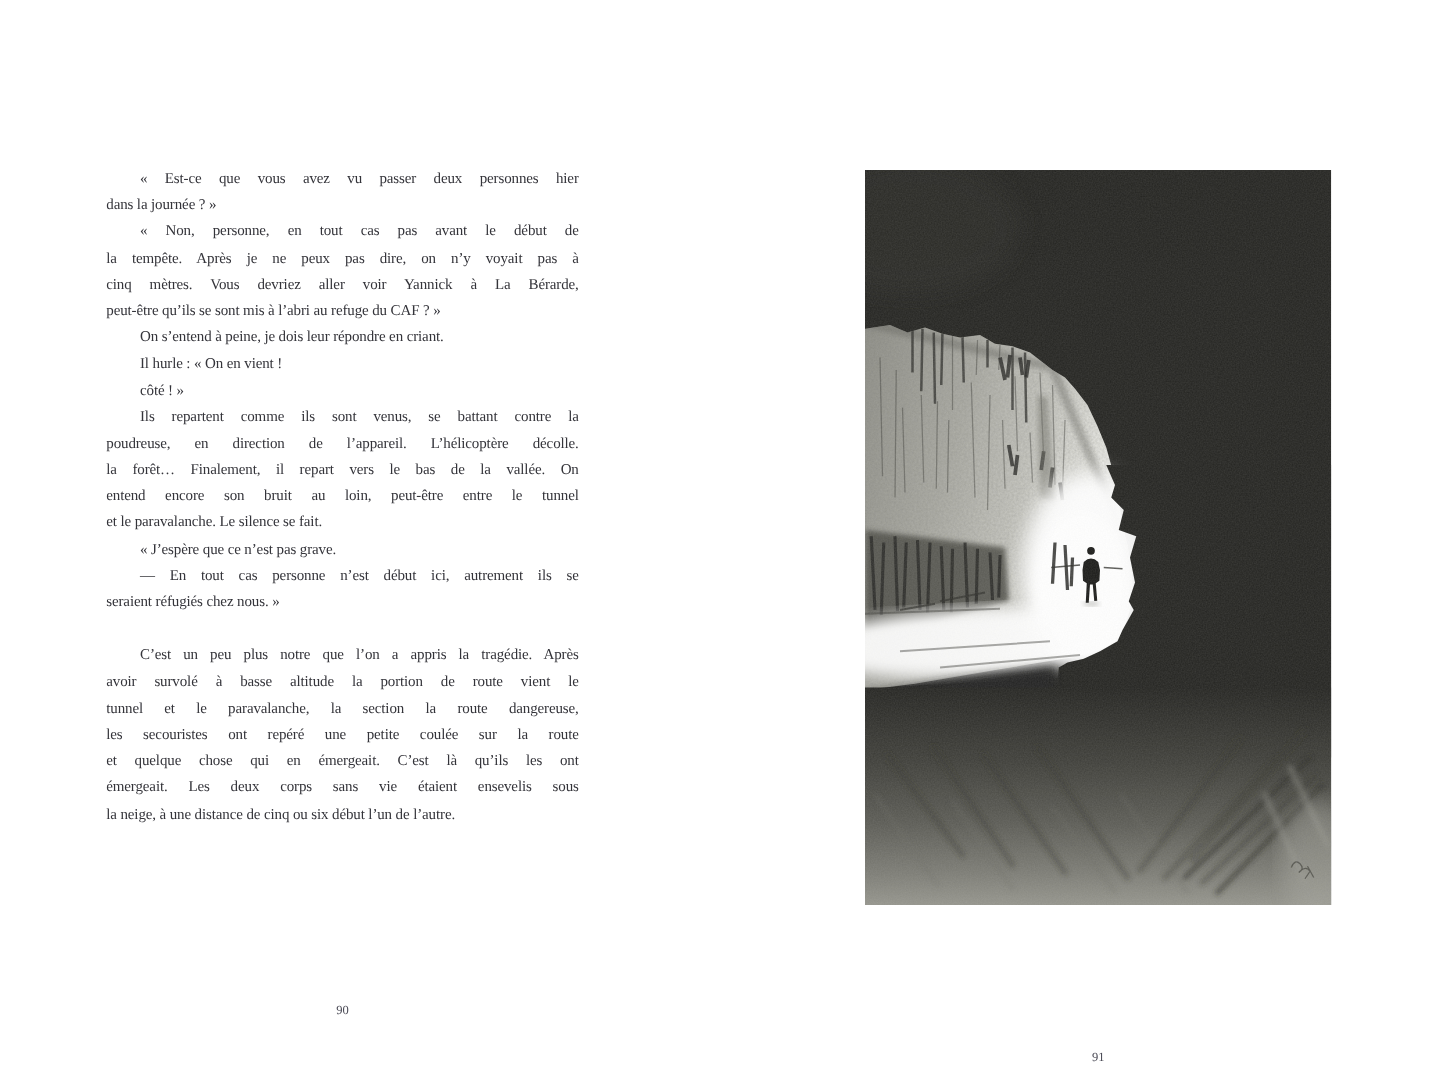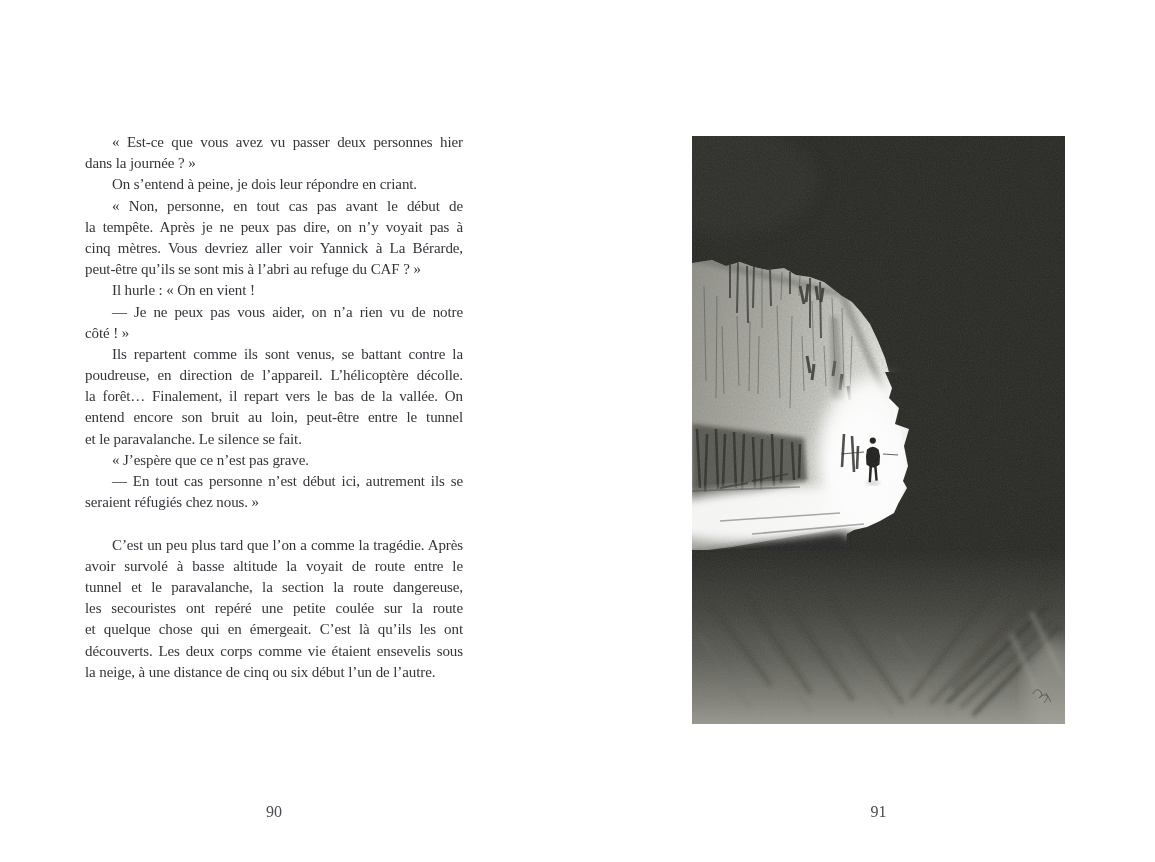--- a/index.html
+++ b/index.html
@@ -8,97 +8,96 @@
     background: var(--page-bg, #ffffff);
     font-family: "Liberation Serif", "DejaVu Serif", serif;
     overflow: hidden;
   }
   .spread { position: relative; width: 1155px; height: 862px; background: var(--page-bg, #fff); }
 
   
   .text-block {
     position: absolute; left: 85px; top: 132px; width: 378px;
     color: var(--ink, #34343a);
-    font-size: 15px; letter-spacing: -0.1px;
+    font-size: 12px; letter-spacing: -0.1px;
   }
   .para { margin: 0; }
   .para.gap { margin-top: 21.2px; }
   .line {
     height: 21.2px; line-height: 21.2px; overflow: hidden;
     text-align: justify; text-align-last: justify;
     white-space: normal;
   }
   .line.last { text-align-last: left; }
   .para.indent .line:first-child { text-indent: 27px; }
 
   
   .folio {
     position: absolute; top: 803px; height: 16px;
-    font-size: 16px; color: var(--folio, #4a4a55);
+    font-size: 10px; color: var(--folio, #4a4a55);
     text-align: center;
     font-family: Liberation Serif, serif;
   }
   .folio-left  { left: 85px;  width: 378px; }
-  .folio-right { left: 692px; width: 373px; }
+  .folio-right { left: 692px; width: 373px; margin-top: 38px; }
 
   
   .illustration {
     position: absolute; left: 692px; top: 136px;
     width: 373px; height: 588px; margin: 0;
   }
   .illustration svg { display: block; width: 373px; height: 588px; }
 </style>
 </head>
 <body>
 
 <div class="spread">
 
   <div>
     <div class="text-block">
         <div class="para indent">
           <div class="line">« Est-ce que vous avez vu passer deux personnes hier</div>
           <div class="line last">dans la journée ? »</div>
         </div>
         <div class="para indent">
-          <div class="line last">On s’entend à peine, je dois leur répondre en criant.</div>
-        </div>
-        <div class="para indent">
           <div class="line">« Non, personne, en tout cas pas avant le début de</div>
           <div class="line">la tempête. Après je ne peux pas dire, on n’y voyait pas à</div>
           <div class="line">cinq mètres. Vous devriez aller voir Yannick à La Bérarde,</div>
           <div class="line last">peut-être qu’ils se sont mis à l’abri au refuge du CAF ? »</div>
         </div>
         <div class="para indent">
+          <div class="line last">On s’entend à peine, je dois leur répondre en criant.</div>
+        </div>
+        <div class="para indent">
           <div class="line last">Il hurle : « On en vient !</div>
         </div>
         <div class="para indent">
-          <div class="line">— Je ne peux pas vous aider, on n’a rien vu de notre</div>
           <div class="line last">côté ! »</div>
         </div>
         <div class="para indent">
           <div class="line">Ils repartent comme ils sont venus, se battant contre la</div>
           <div class="line">poudreuse, en direction de l’appareil. L’hélicoptère décolle.</div>
           <div class="line">la forêt… Finalement, il repart vers le bas de la vallée. On</div>
           <div class="line">entend encore son bruit au loin, peut-être entre le tunnel</div>
           <div class="line last">et le paravalanche. Le silence se fait.</div>
         </div>
         <div class="para indent">
           <div class="line last">« J’espère que ce n’est pas grave.</div>
         </div>
         <div class="para indent">
           <div class="line">— En tout cas personne n’est début ici, autrement ils se</div>
           <div class="line last">seraient réfugiés chez nous. »</div>
         </div>
         <div class="para indent gap">
-          <div class="line">C’est un peu plus tard que l’on a comme la tragédie. Après</div>
-          <div class="line">avoir survolé à basse altitude la voyait de route entre le</div>
+          <div class="line">C’est un peu plus notre que l’on a appris la tragédie. Après</div>
+          <div class="line">avoir survolé à basse altitude la portion de route vient le</div>
           <div class="line">tunnel et le paravalanche, la section la route dangereuse,</div>
           <div class="line">les secouristes ont repéré une petite coulée sur la route</div>
           <div class="line">et quelque chose qui en émergeait. C’est là qu’ils les ont</div>
-          <div class="line">découverts. Les deux corps comme vie étaient ensevelis sous</div>
+          <div class="line">émergeait. Les deux corps sans vie étaient ensevelis sous</div>
           <div class="line last">la neige, à une distance de cinq ou six début l’un de l’autre.</div>
         </div>
       </div>
     <div class="folio folio-left">90</div>
   </div>
 
   <div>
     <figure class="illustration" title="Monochrome charcoal drawing: a lone silhouetted figure walks along a snow-bright mountain road emerging past a dark rocky tunnel portal, surrounded by darkness that fades to grey scree at the bottom">
       <svg viewBox="0 0 373 588" xmlns="http://www.w3.org/2000/svg">
         <defs>

